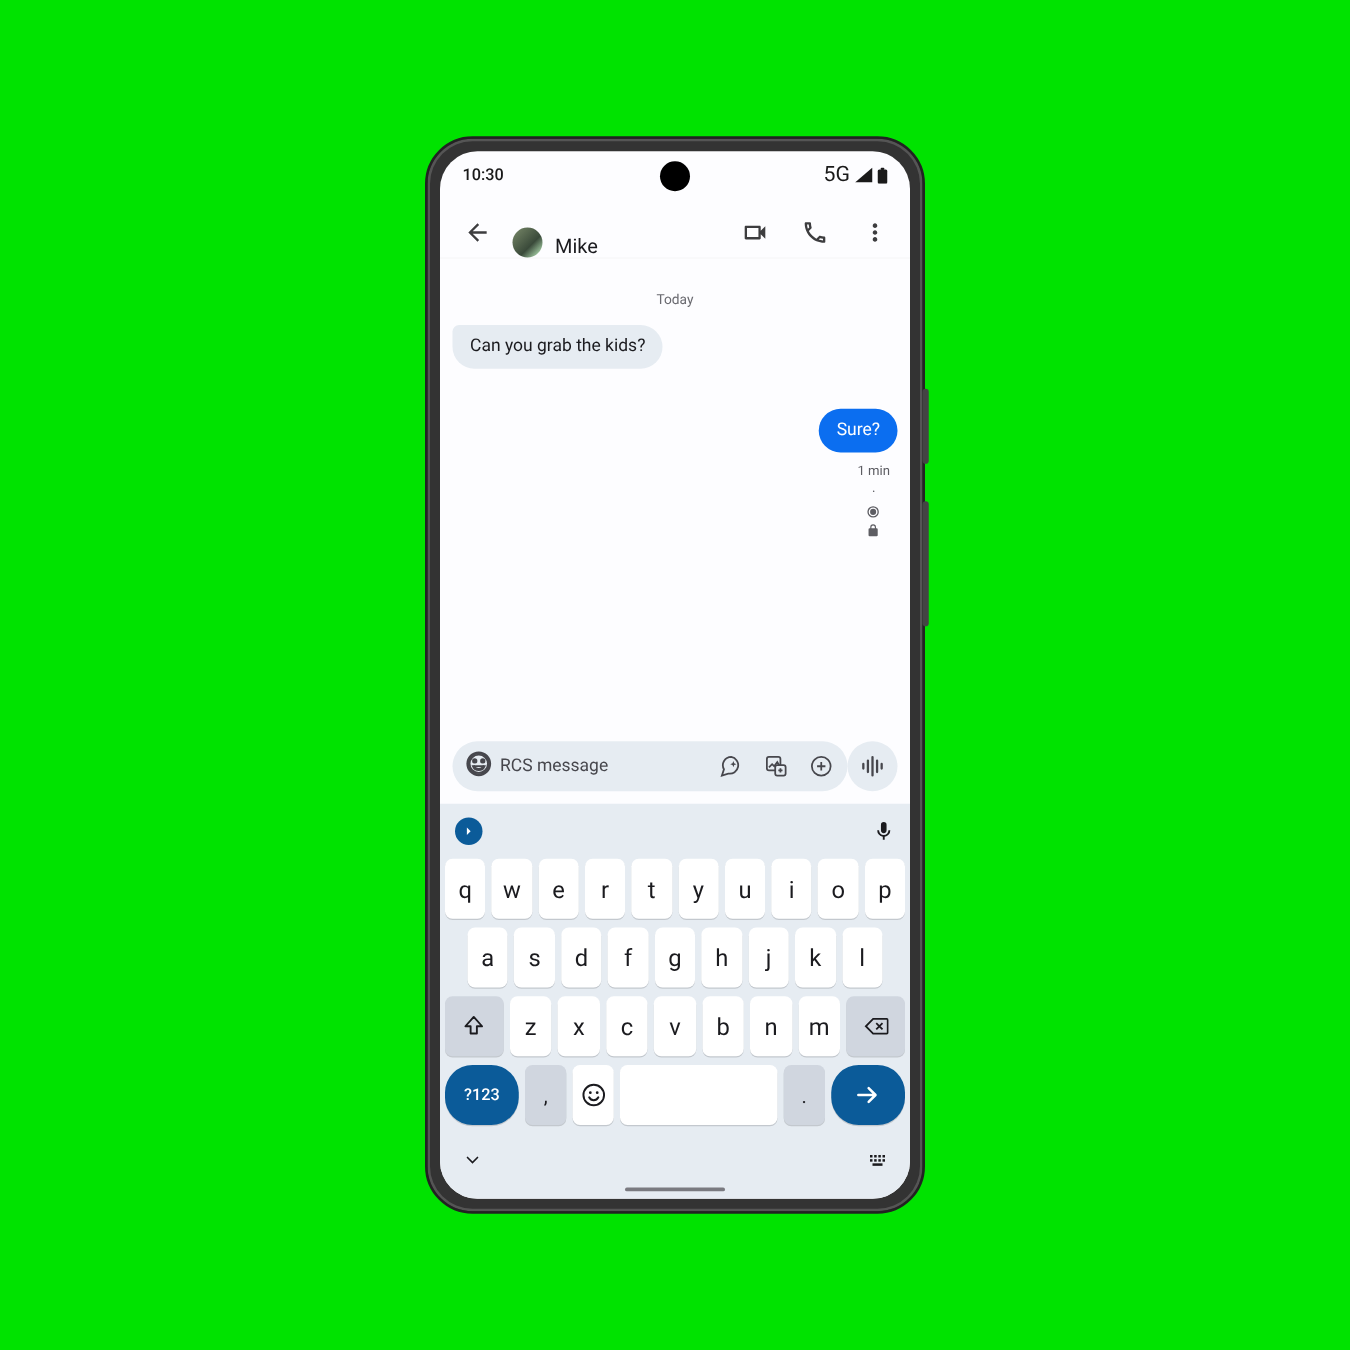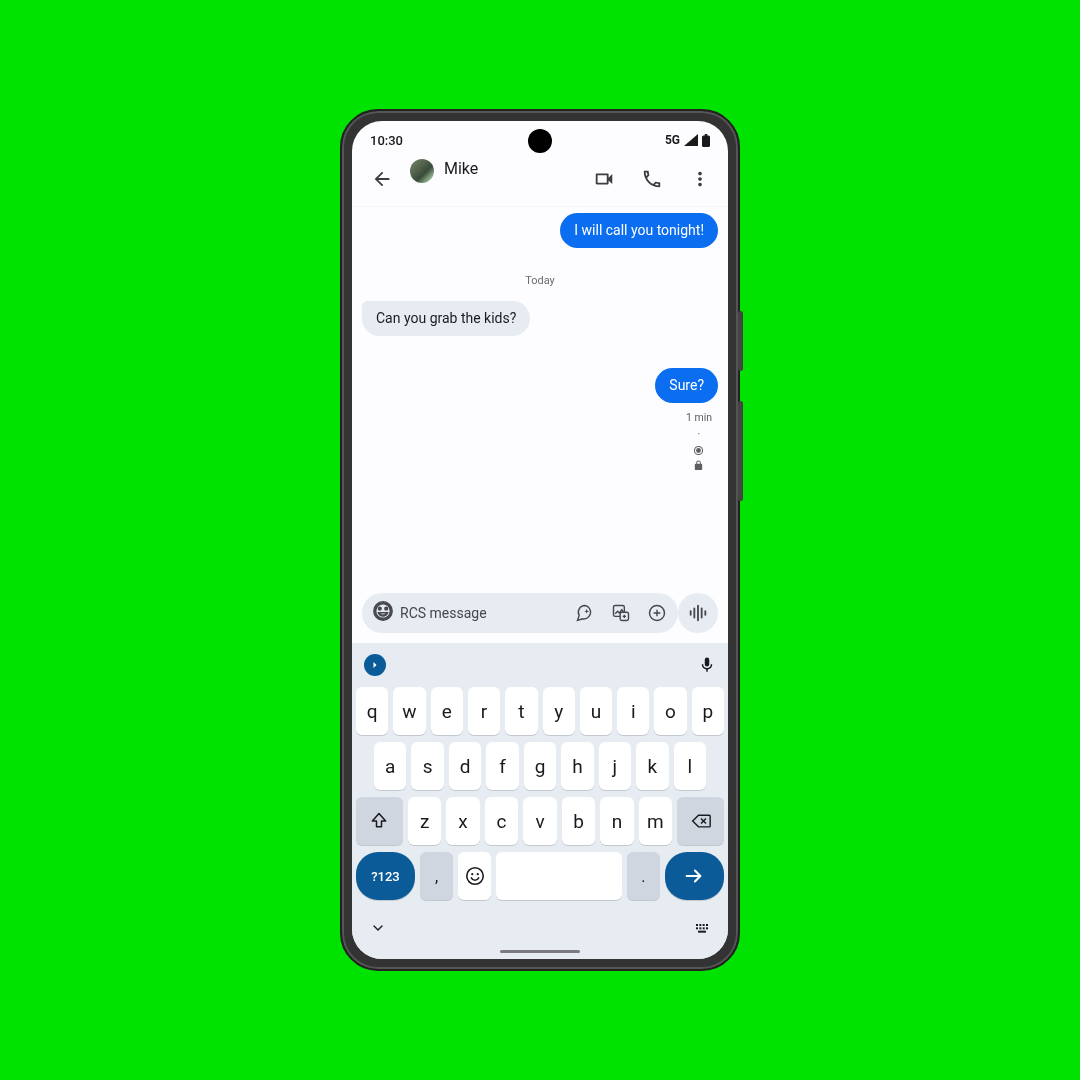--- a/index.html
+++ b/index.html
@@ -55,21 +55,21 @@
     font-size: 13px;
     font-weight: 500;
     color: #1a1a1a;
   }
   .status-right { display:flex; align-items:center; gap:4px; }
   .signal-svg, .batt-svg { display:block;}
   
   .conv-header {
     height: 48px;
     display: flex;
-    align-items: flex-start;
+    align-items: flex-end;
     padding: 0 8px 0 10px;
     gap: 8px;
     border-bottom: 1px solid rgba(0,0,0,0.03);
     box-shadow: 0 1px 0 rgba(0,0,0,0.03);
   }
   .icon-btn { width: 40px; height: 40px; display:flex; align-items:center; justify-content:center; border-radius:50%; }
   .icon-btn svg { width:22px; height:22px; fill:#3d3d3f; }
   .avatar {
     width: 24px; height:24px; border-radius:50%;
     background: linear-gradient(135deg,#7a8a6a 0%, #3a4a3a 60%, #cfc 100%);
@@ -158,21 +158,21 @@
 
 <div class="phone">
   <div class="side-btn sb1"></div>
   <div class="side-btn sb2"></div>
   <div class="screen">
     <div class="notch"></div>
 
     <div class="status">
       <span>10:30</span>
       <div class="status-right">
-        <span style="font-size:12px;font-weight:700;">5G</span>
+        <span style="font-size:17px;font-weight:400;">5G</span>
         <svg class="signal-svg" width="14" height="12" viewBox="0 0 14 12">
             <path d="M0 12 L14 12 L14 0 Z" fill="#1a1a1a"></path>
           </svg>
         <svg class="batt-svg" width="8" height="13" viewBox="0 0 8 13">
             <rect x="0" y="1.5" width="8" height="11.5" rx="1.5" fill="#1a1a1a"></rect>
             <rect x="2.5" y="0" width="3" height="2" rx="1" fill="#1a1a1a"></rect>
           </svg>
       </div>
     </div>
 
@@ -195,21 +195,20 @@
           </svg>
       </div>
       <div class="icon-btn">
         <svg viewBox="0 0 24 24">
             <path d="M12 8c1.1 0 2-.9 2-2s-.9-2-2-2-2 .9-2 2 .9 2 2 2zm0 2c-1.1 0-2 .9-2 2s.9 2 2 2 2-.9 2-2-.9-2-2-2zm0 6c-1.1 0-2 .9-2 2s.9 2 2 2 2-.9 2-2-.9-2-2-2z"></path>
           </svg>
       </div>
     </div>
 
     <div class="messages">
-      <div class="bubble out">I will call you tonight!</div>
       <div style="height:6px"></div>
       <div class="day-sep">Today</div>
       <div class="bubble in last">Can you grab the kids?</div>
       <div style="height:20px"></div>
       <div class="bubble out">Sure?</div>
       <div class="meta">
         <span>1 min</span>
         <span>·</span>
         <svg viewBox="0 0 24 24">
             <path d="M12 2a10 10 0 100 20 10 10 0 000-20zm0 2.3a7.7 7.7 0 110 15.4 7.7 7.7 0 010-15.4zm0 2.4a5.3 5.3 0 100 10.6 5.3 5.3 0 000-10.6z"></path>

